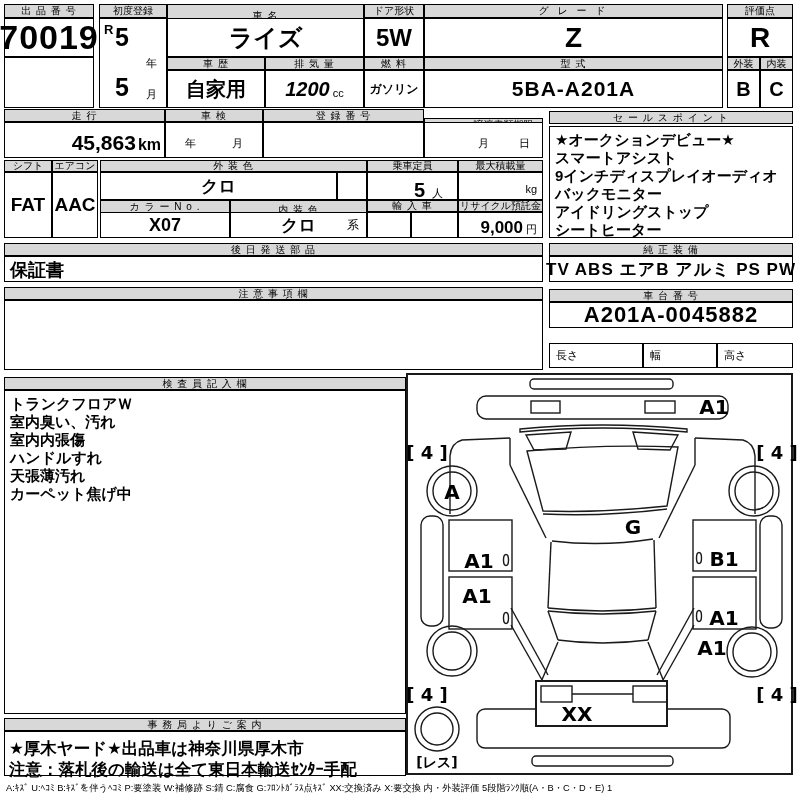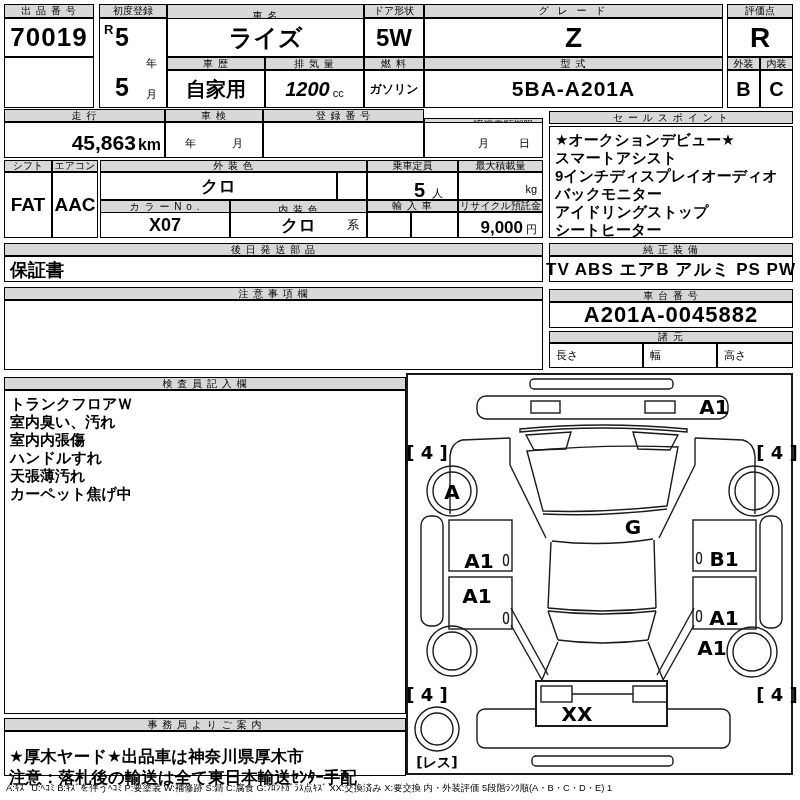--- a/index.html
+++ b/index.html
@@ -16,21 +16,21 @@
   .dm{font-size:20px;text-anchor:middle;}
   .db{font-size:18px;text-anchor:middle;}
   .ds{font-size:14px;text-anchor:middle;}
 </style>
 </head>
 <body>
 
 <div id="sheet">
 
   <div class="c h" style="left:4px;top:4px;width:90px;height:14px;">出 品 番 号</div>
-  <div class="c v" style="left:4px;top:18px;width:90px;height:39px;font-size:26px;letter-spacing:1px;">70019</div>
+  <div class="c v" style="left:4px;top:18px;width:90px;height:39px;font-size:34px;letter-spacing:1px;">70019</div>
   <div class="c" style="left:4px;top:57px;width:90px;height:51px;"></div>
 
   <div class="c h" style="left:99px;top:4px;width:68px;height:14px;letter-spacing:0;">初度登録</div>
   <div class="c" style="left:99px;top:18px;width:68px;height:90px;">
     <span style="position:absolute;left:4px;top:3px;font-size:13px;font-weight:bold;">R</span>
     <span style="position:absolute;left:15px;top:4px;font-size:25px;font-weight:bold;">5</span>
     <span style="position:absolute;right:9px;top:37px;font-size:11px;">年</span>
     <span style="position:absolute;left:15px;top:54px;font-size:25px;font-weight:bold;">5</span>
     <span style="position:absolute;right:9px;top:68px;font-size:11px;">月</span>
   </div>
@@ -141,37 +141,36 @@
     <div>バックモニター</div>
     <div>アイドリングストップ</div>
     <div>シートヒーター</div>
   </div>
 
   <div class="c h" style="left:549px;top:243px;width:244px;height:13px;">純 正 装 備</div>
   <div class="c v" style="left:549px;top:256px;width:244px;height:26px;font-size:17px;letter-spacing:1px;">TV ABS エアB アルミ PS PW</div>
 
   <div class="c h" style="left:549px;top:289px;width:244px;height:13px;">車 台 番 号</div>
   <div class="c v" style="left:549px;top:302px;width:244px;height:26px;font-size:22px;letter-spacing:1px;">A201A-0045882</div>
-  <div class="c h" style="left:549px;top:331px;width:244px;height:12px;">諸 元</div>
   <div class="c" style="left:549px;top:343px;width:94px;height:25px;font-size:11px;padding:4px 0 0 6px;">長さ</div>
   <div class="c" style="left:643px;top:343px;width:74px;height:25px;font-size:11px;padding:4px 0 0 6px;">幅</div>
   <div class="c" style="left:717px;top:343px;width:76px;height:25px;font-size:11px;padding:4px 0 0 6px;">高さ</div>
 
   <div class="c h" style="left:4px;top:377px;width:402px;height:13px;">検 査 員 記 入 欄</div>
   <div class="c lines" style="left:4px;top:390px;width:402px;height:324px;">
     <div>トランクフロアＷ</div>
     <div>室内臭い、汚れ</div>
     <div>室内内張傷</div>
     <div>ハンドルすれ</div>
     <div>天張薄汚れ</div>
     <div>カーペット焦げ中</div>
   </div>
 
   <div class="c h" style="left:4px;top:718px;width:402px;height:13px;">事 務 局 よ り ご 案 内</div>
-  <div class="c lines" style="left:4px;top:731px;width:402px;height:45px;padding:14px 4px;">
+  <div class="c lines" style="left:4px;top:731px;width:402px;height:45px;padding:6px 4px;">
     <div style="font-size:16.5px;line-height:21px;">★厚木ヤード★出品車は神奈川県厚木市</div>
     <div style="font-size:16.5px;line-height:21px;">注意：落札後の輸送は全て東日本輸送ｾﾝﾀｰ手配</div>
   </div>
 
   <div class="nb" style="position:absolute;left:6px;top:782px;width:789px;height:16px;font-size:9.3px;white-space:nowrap;">A:ｷｽﾞ U:ﾍｺﾐ B:ｷｽﾞを伴うﾍｺﾐ P:要塗装 W:補修跡 S:錆 C:腐食 G:ﾌﾛﾝﾄｶﾞﾗｽ点ｷｽﾞ XX:交換済み X:要交換  内・外装評価 5段階ﾗﾝｸ順(A・B・C・D・E) 1</div>
 
   <svg style="position:absolute;left:405px;top:372px;" width="392" height="406" viewBox="405 372 392 406">
     <g fill="none" stroke="#1a1a1a" stroke-width="1.4">
       <rect x="407" y="374" width="385" height="400" stroke-width="2"></rect>
 

